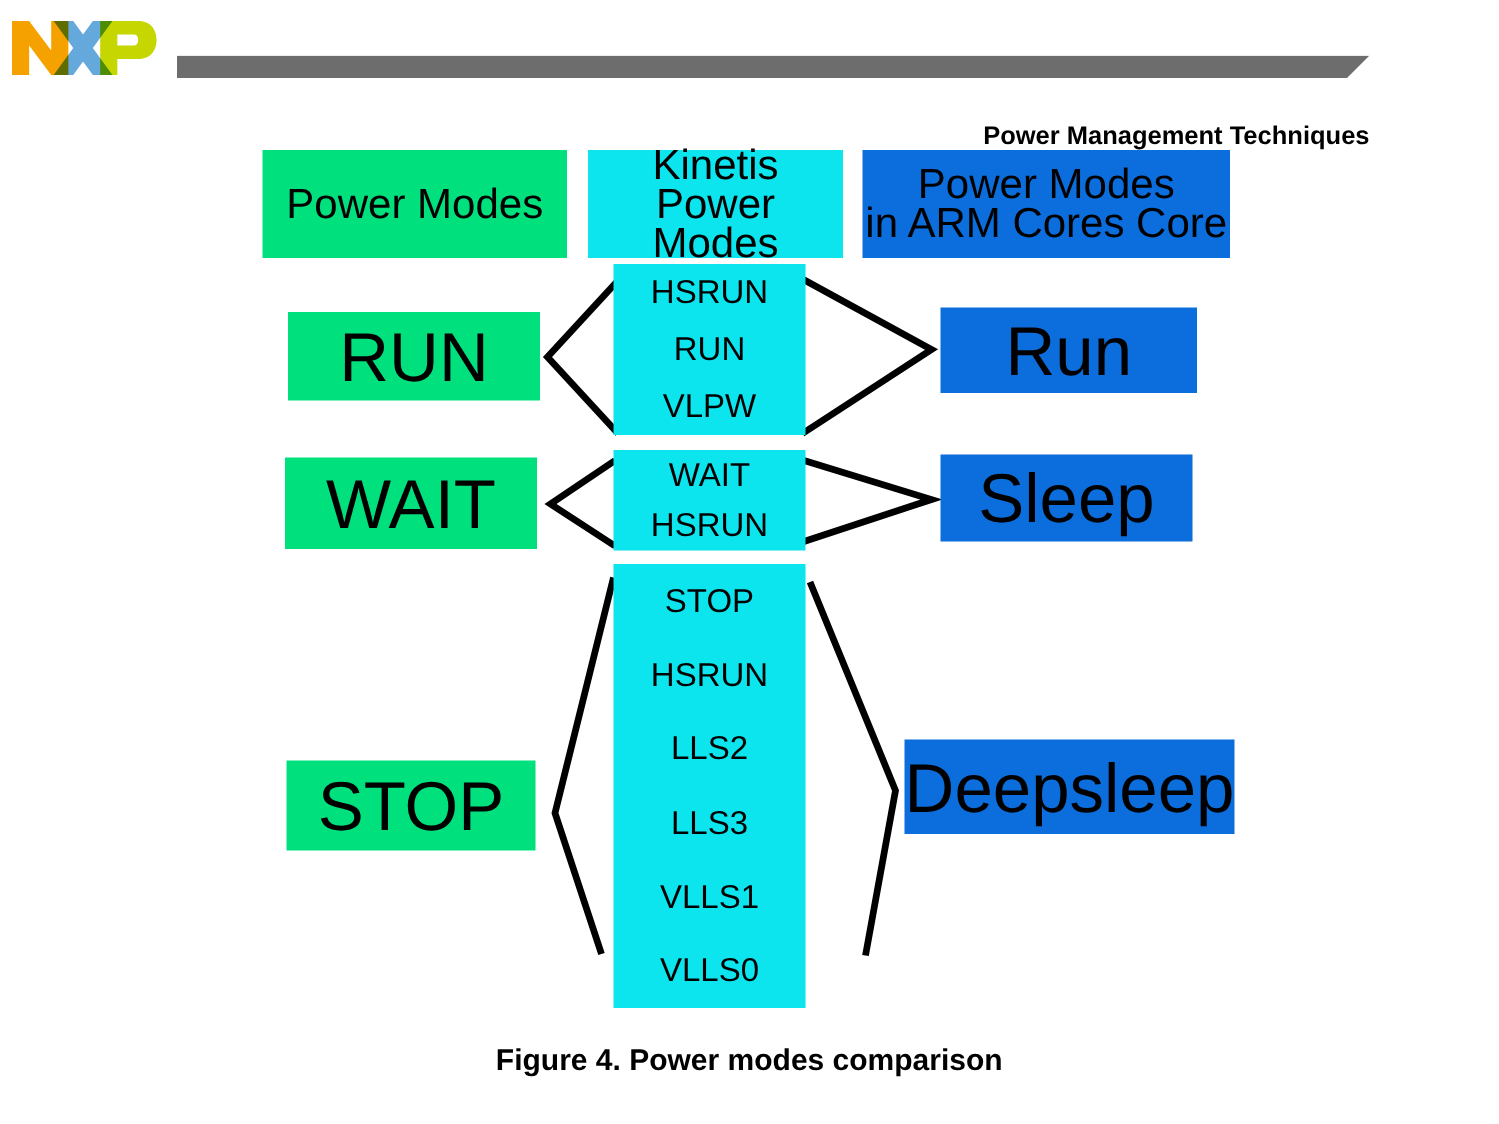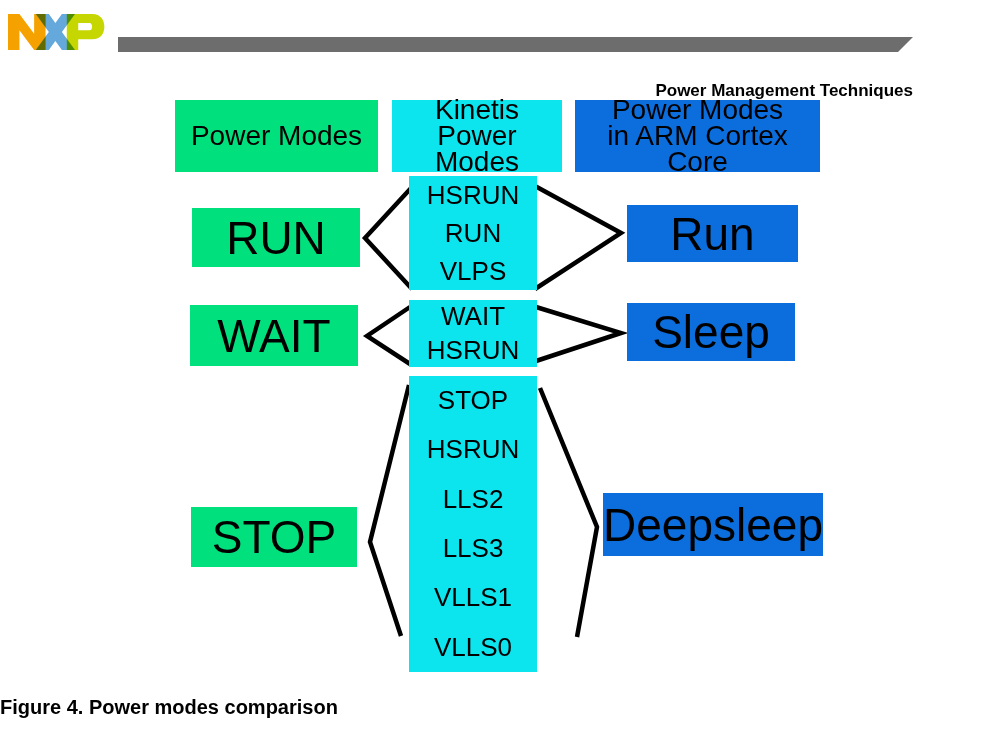--- a/index.html
+++ b/index.html
@@ -32,39 +32,39 @@
     position:absolute;background:var(--legacy-green,#00e17e);
     display:flex;align-items:center;justify-content:center;font-size:46px;
   }
   .legacy-run{left:192px;top:208px;width:168px;height:59px;}
   .legacy-wait{left:190px;top:305px;width:168px;height:61px;}
   .legacy-stop{left:191px;top:507px;width:166px;height:60px;}
   
   .kinetis-box{
     position:absolute;left:409px;width:128px;background:var(--kinetis-cyan,#0ce4ee);
     display:flex;flex-direction:column;justify-content:space-around;align-items:center;
-    font-size:26px;text-align:center;
+    font-size:22px;text-align:center;
   }
   .kinetis-g1{top:176px;height:114px;}
   .kinetis-g2{top:300px;height:67px;}
   .kinetis-g3{top:376px;height:296px;}
   
   .arm-box{
     position:absolute;background:var(--arm-blue,#0b6edc);
     display:flex;align-items:center;justify-content:center;font-size:46px;
   }
   .arm-run{left:627px;top:205px;width:171px;height:57px;}
   .arm-sleep{left:627px;top:303px;width:168px;height:58px;}
   .arm-deepsleep{left:603px;top:493px;width:220px;height:63px;}
   
   .connectors{position:absolute;left:0;top:0;width:999px;height:749px;pointer-events:none;}
   .connectors polyline{fill:none;stroke:#000;stroke-width:4.5;stroke-linejoin:miter;}
   
   .caption{
-    position:absolute;left:0;top:696px;width:999px;
+    position:absolute;left:0;top:696px;width:999px;text-align:center;
     font-size:20px;font-weight:bold;
   }
 </style>
 </head>
 <body>
 
 <div class="canvas">
 
   <svg class="logo" viewBox="0 0 120 44" role="img" aria-label="NXP">
     <polygon points="0,44 0,0 14,0 32,24 32,0 46,0 46,44 32,44 14,20 14,44" fill="#f5a200"></polygon>
@@ -82,40 +82,40 @@
 
   <div class="col-header legacy">
     <span>Power Modes</span>
   </div>
   <div class="col-header kinetis">
     <span>Kinetis</span>
     <span>Power Modes</span>
   </div>
   <div class="col-header arm">
     <span>Power Modes</span>
-    <span>in ARM Cortex Core</span>
+    <span>in ARM Cores Core</span>
   </div>
 
   <svg class="connectors" viewBox="0 0 999 749">
     <polyline points="412,187 365,238 412,289"></polyline>
     <polyline points="535,186 621,233 535,289"></polyline>
     <polyline points="410,307 367,336 410,364"></polyline>
     <polyline points="536,307 621,333 536,361"></polyline>
     <polyline points="409,385 370,542 401,636"></polyline>
     <polyline points="540,388 597,527 577,637"></polyline>
   </svg>
 
   <div class="legacy-box legacy-run">RUN</div>
   <div class="legacy-box legacy-wait">WAIT</div>
   <div class="legacy-box legacy-stop">STOP</div>
 
   <div class="kinetis-box kinetis-g1">
     <span>HSRUN</span>
     <span>RUN</span>
-    <span>VLPS</span>
+    <span>VLPW</span>
   </div>
   <div class="kinetis-box kinetis-g2">
     <span>WAIT</span>
     <span>HSRUN</span>
   </div>
   <div class="kinetis-box kinetis-g3">
     <span>STOP</span>
     <span>HSRUN</span>
     <span>LLS2</span>
     <span>LLS3</span>

